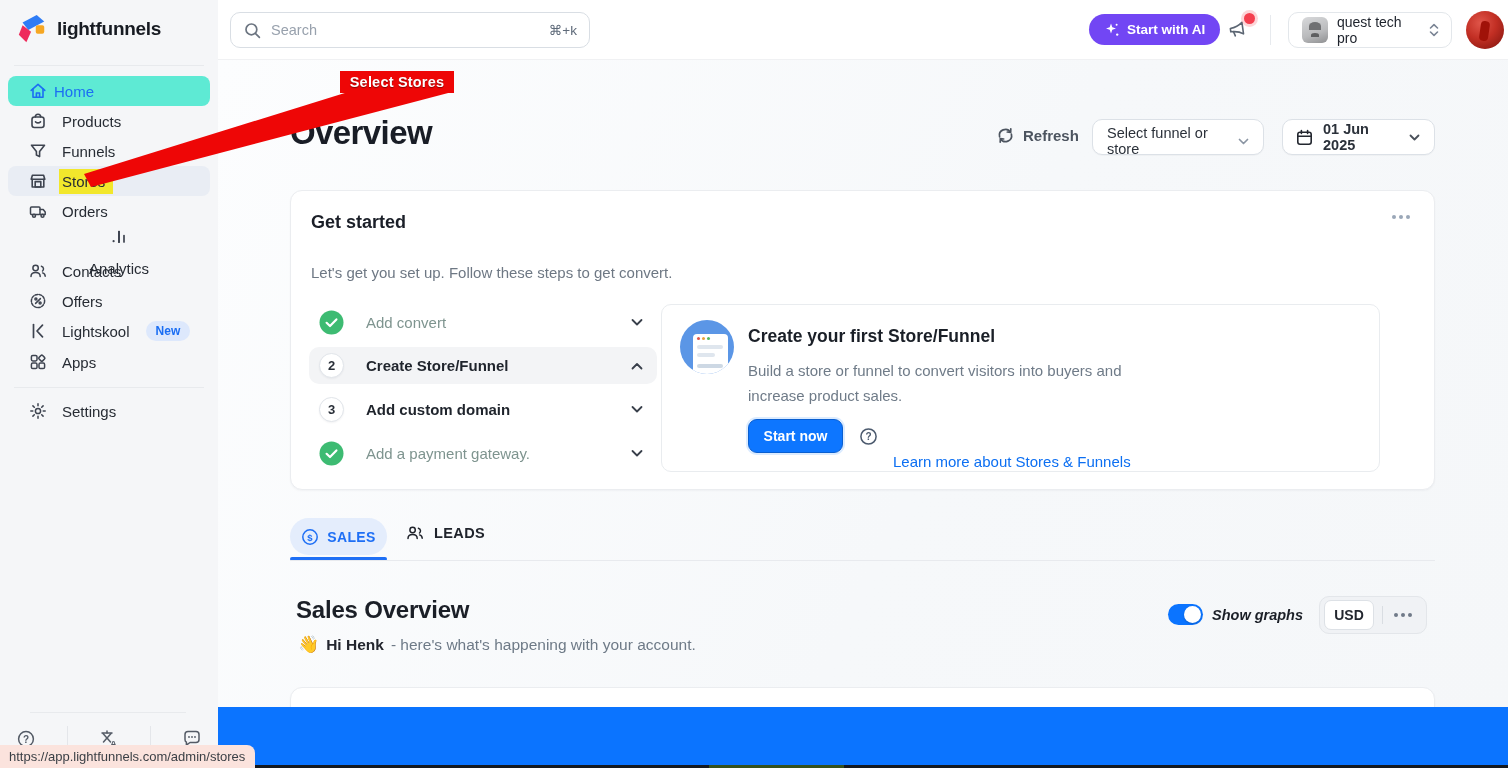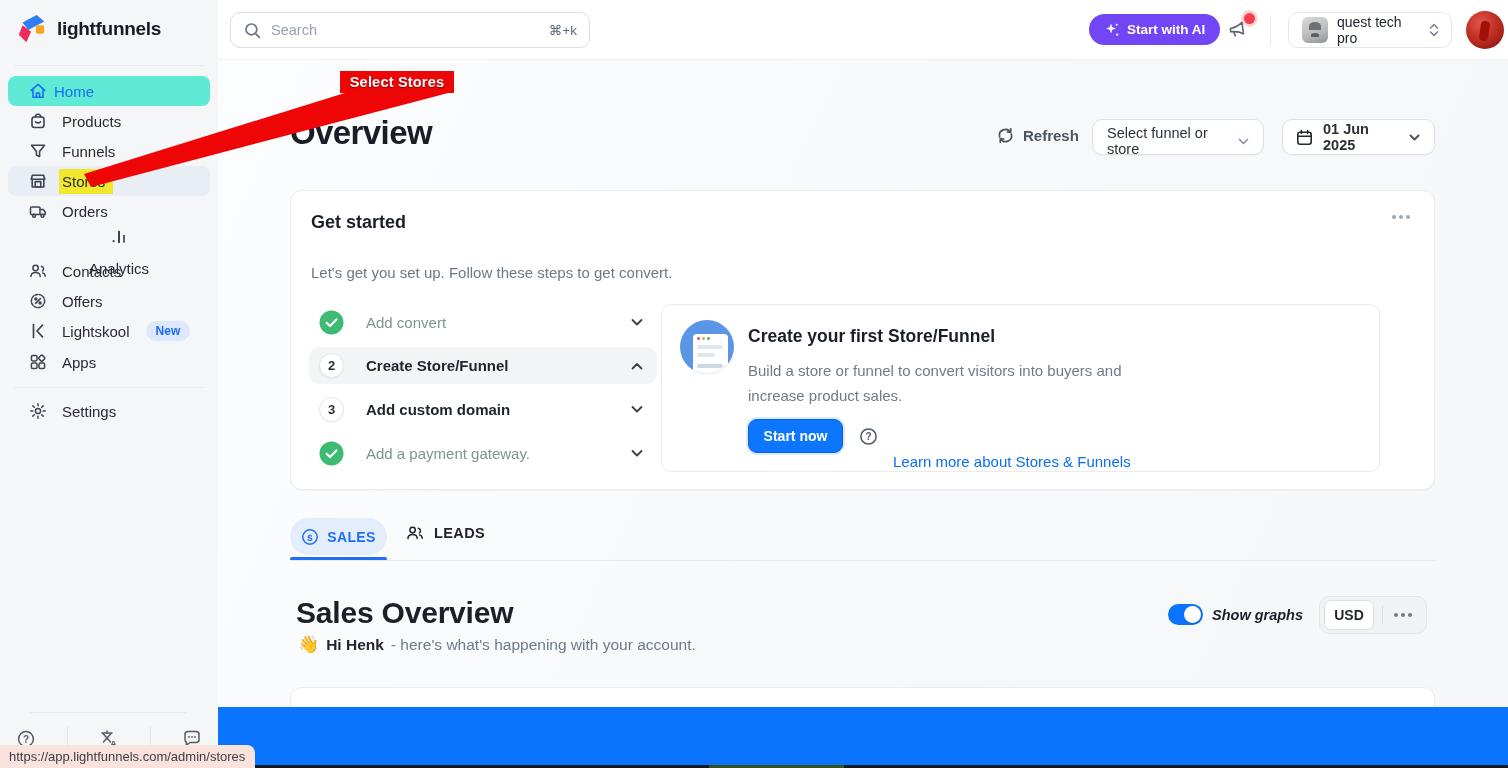--- a/index.html
+++ b/index.html
@@ -69,21 +69,21 @@
   .startnow-btn { position:absolute; left:86px; top:114px; width:95px; height:34px; border-radius:9px; background:#0d76ff; border:1px solid #0a5fd0; color:#fff; font-size:14px; font-weight:700; font-family:inherit; cursor:pointer; box-shadow:0 0 0 2px rgba(13,118,255,.15); }
   .help-q { position:absolute; left:196px; top:121px; color:#4c5a6e; }
   .learn-link { position:absolute; left:231px; top:134px; font-size:15px; color:#0c6ff2; cursor:pointer; text-decoration:none;margin-top:14px; }
 
   
   .tab-sales { position:absolute; left:72px; top:458px; width:97px; height:37px; border-radius:19px; background:#e4edfc; display:flex; align-items:center; justify-content:center; gap:8px; font-size:14px; font-weight:700; letter-spacing:.4px; color:#1e6ff5; cursor:pointer; }
   .tab-underline { position:absolute; left:72px; top:497px; width:97px; height:3.5px; border-radius:2px; background:#1e6ff5; }
   .tab-leads { position:absolute; left:187px; top:463px; display:flex; align-items:center; gap:9px; font-size:14.5px; font-weight:700; letter-spacing:.4px; color:#20242c; cursor:pointer; }
   .tabs-border { position:absolute; left:72px; top:500px; width:1145px; height:1px; background:#e8eaee; }
 
-  .sales-title { position:absolute; left:78px; top:536px; font-size:30px; font-weight:700; color:#1b1f27; letter-spacing:-.2px; }
+  .sales-title { position:absolute; left:78px; top:536px; font-size:24px; font-weight:700; color:#1b1f27; letter-spacing:-.2px; }
   .greeting { position:absolute; left:80px; top:574px; display:flex; align-items:center; gap:7px; font-size:15.5px; }
   .greet-emoji { font-size:17px; }
   .greet-name { font-weight:700; color:#23262e; }
   .greet-rest { color:#6e7a87; }
 
   .toggle { position:absolute; left:950px; top:544px; width:35px; height:21px; border-radius:11px; background:#0b74ff; cursor:pointer; }
   .toggle::after { content:""; position:absolute; right:2px; top:2px; width:17px; height:17px; border-radius:50%; background:#fff; box-shadow:0 1px 2px rgba(0,0,0,.2); }
   .showgraphs-label { position:absolute; left:994px; top:547px; font-size:14.5px; font-weight:600; color:#1b1f27;font-style:italic; }
   .currency-seg { position:absolute; left:1101px; top:536px; width:108px; height:38px; background:#f0f2f5; border:1px solid #e3e6ea; border-radius:10px; display:flex; align-items:center; padding:0 4px; }
   .usd-chip { width:50px; height:30px; background:#fff; border:1px solid #dde1e6; border-radius:7px; display:flex; align-items:center; justify-content:center; font-size:14px; font-weight:600; color:#23272f; cursor:pointer; }

